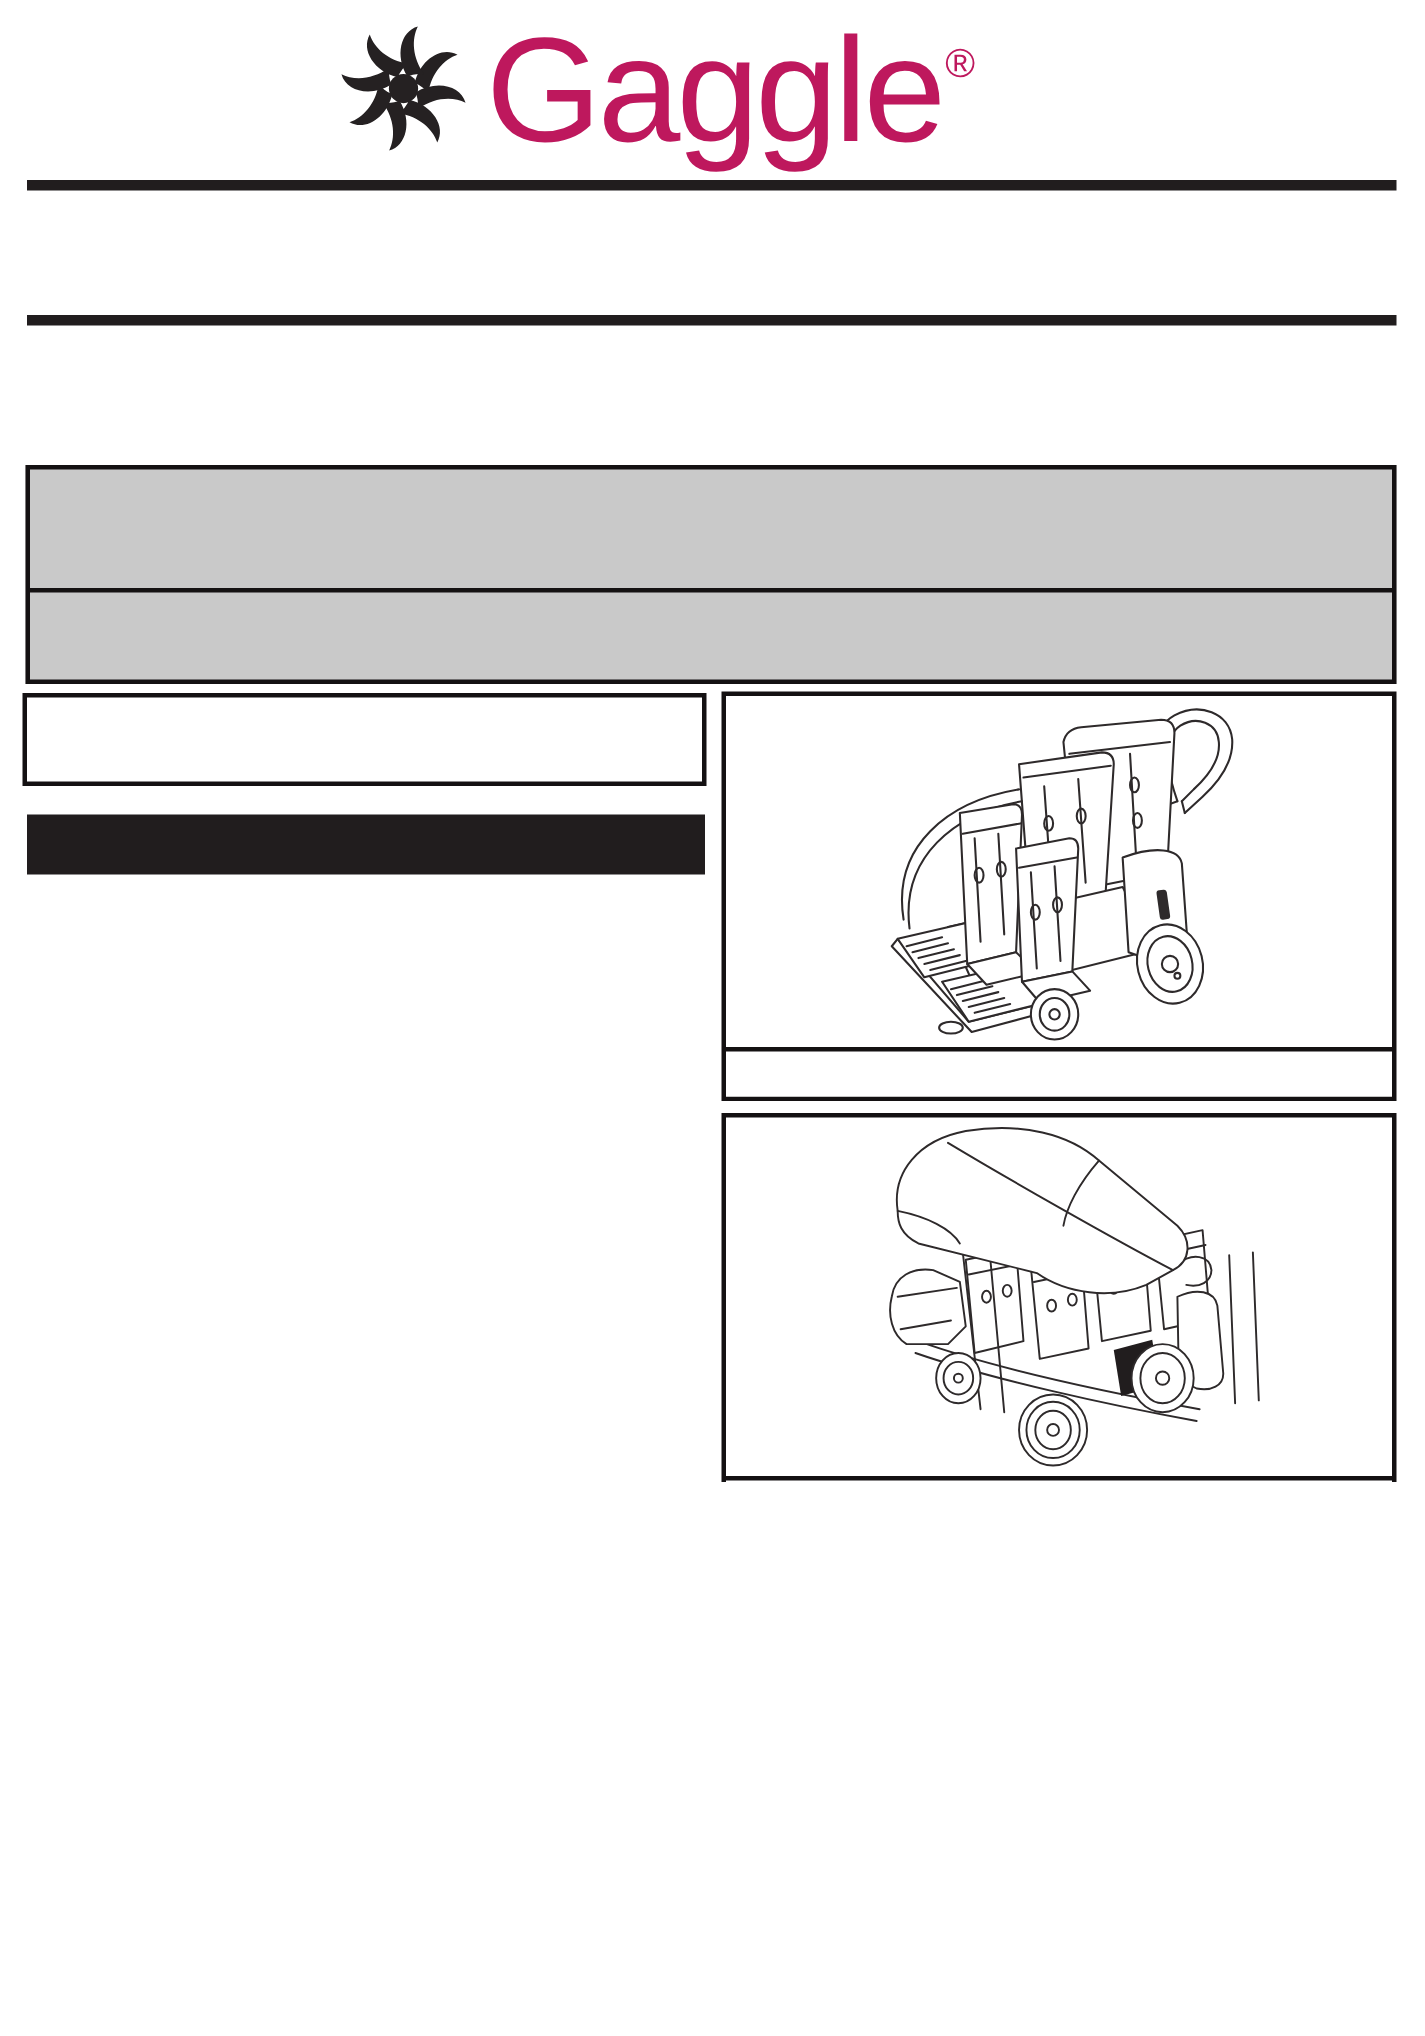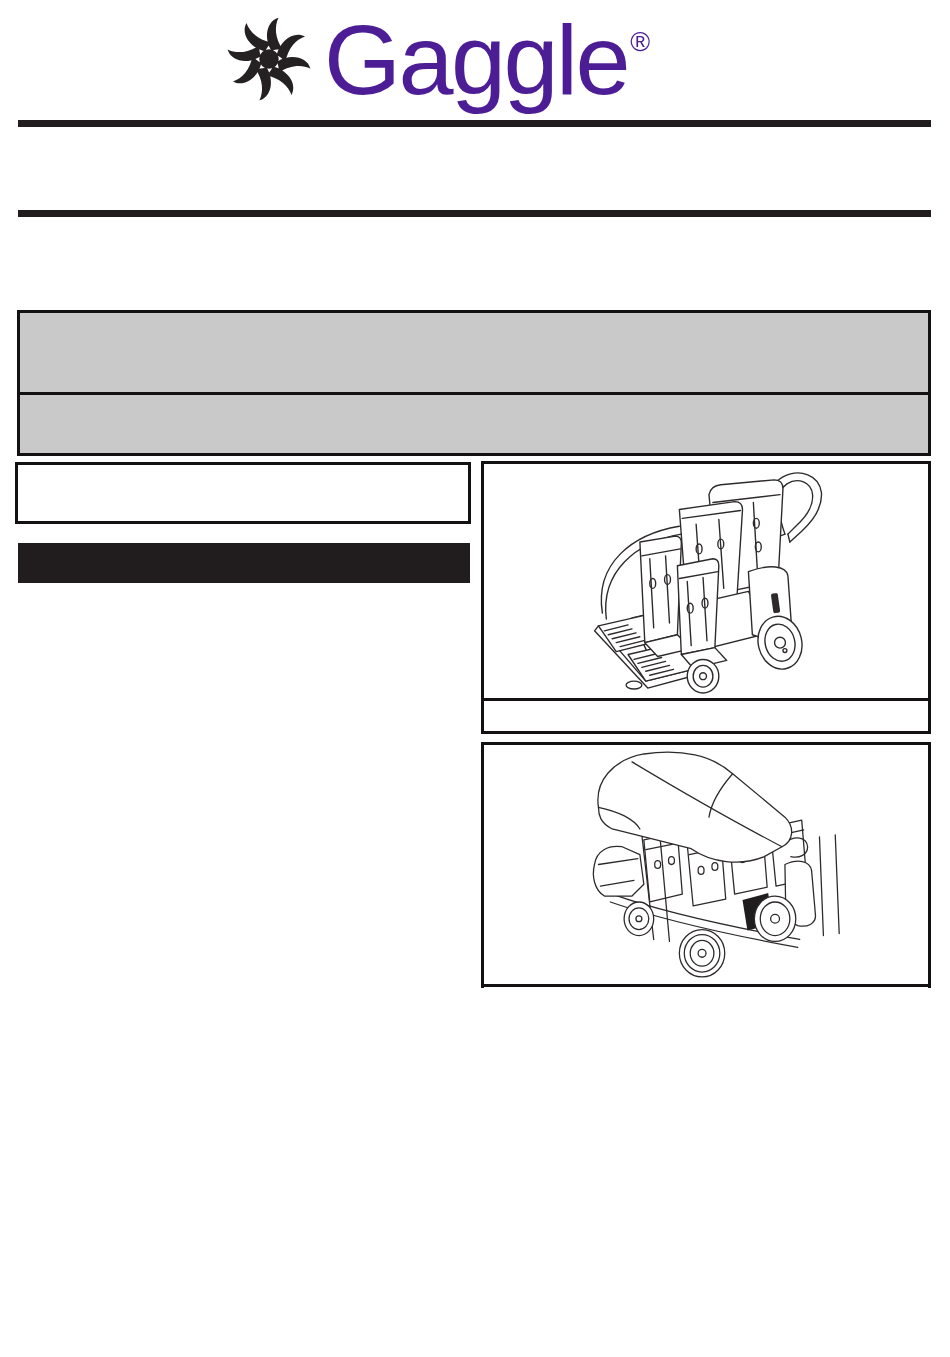--- a/index.html
+++ b/index.html
@@ -1,17 +1,17 @@
 <!DOCTYPE html>
 <html><head>
 <meta charset="utf-8">
 <style>
   html,body{margin:0;padding:0;background:#ffffff;}
   .page{position:relative;width:950px;height:988px;background:#ffffff;overflow:hidden;
-        font-family:"Liberation Sans",sans-serif;color:#4c1d95;}
+        font-family:"Liberation Sans",sans-serif;color:#be185d;}
 
   
   .logo{position:absolute;top:13px;left:0;width:950px;display:flex;
         justify-content:center;align-items:flex-start;transform:translateX(-38px);}
   .pinwheel{width:90px;height:92px;margin-right:10px;flex:0 0 auto;}
   .brand{font-size:99px;line-height:.94;letter-spacing:-2.5px;font-weight:400;}
   .reg{font-size:27px;line-height:1;margin-top:16px;margin-left:2px;}
 
   
   .rule{position:absolute;left:18px;width:913px;height:7px;background:#211d1e;}

